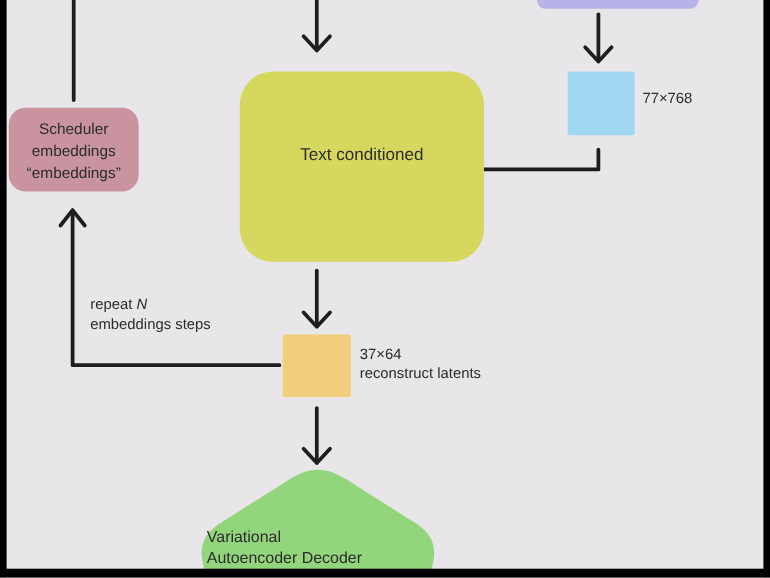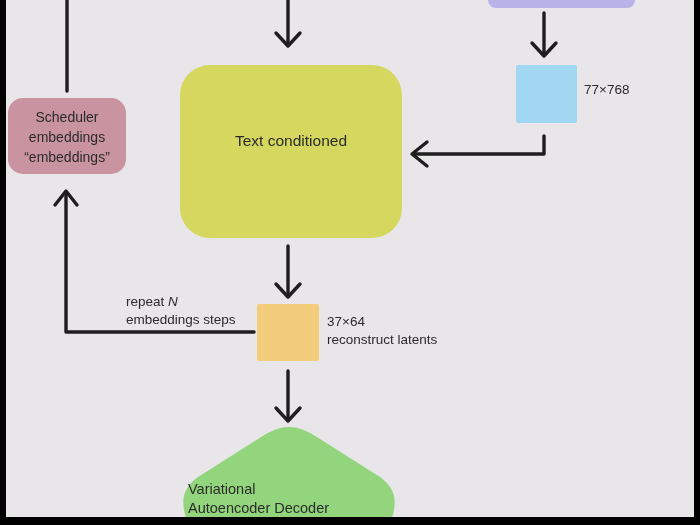--- a/index.html
+++ b/index.html
@@ -25,21 +25,21 @@
     left:180px;top:65px;width:222px;height:173px;border-radius:30px;
     font-size:15.5px;line-height:21px;padding-top:65px;
   }
   .sq{position:absolute;border-radius:2px;}
   .sq-blue{left:516px;top:65px;width:61px;height:58px;}
   .sq-amber{left:257px;top:304px;width:62px;height:57px;}
 
   .side-label{position:absolute;font-size:13.5px;line-height:18px;white-space:nowrap;}
   .lbl-emb{left:584px;top:81px;}
   .lbl-lat{left:327px;top:313px;}
-  .lbl-repeat{left:82px;top:293px;margin-left:44px;}
+  .lbl-repeat{left:82px;top:268px;}
   .lbl-repeat .n-italic{font-style:italic;}
 
   .vae-shape{position:absolute;left:0;top:0;width:700px;height:525px;}
   .vae-text{
     position:absolute;left:188px;top:480px;width:204px;text-align:left;
     font-size:14.5px;line-height:19px;
   }
   .line{display:block;}
 </style>
 </head>
@@ -73,21 +73,21 @@
   </svg>
 
   <div class="node purple-frag" style="background-color: rgb(183, 178, 232);"></div>
 
   <div class="node scheduler-box" style="background-color: rgb(201, 148, 160);">
     <span class="line">Scheduler</span>
     <span class="line">embeddings</span>
     <span class="line">“embeddings”</span>
   </div>
 
-  <div class="node unet-box" style="background-color: rgb(214, 215, 94);">
+  <div class="node unet-box" style="background-color: rgb(214, 215, 94); margin-left: 38px;">
     <span class="line">Text conditioned</span>
   </div>
 
   <div class="sq sq-blue" style="background-color: rgb(162, 215, 242);"></div>
   <div class="side-label lbl-emb">
     <span class="line">77×768</span>
   </div>
 
   <div class="sq sq-amber" style="background-color: rgb(242, 205, 123);"></div>
   <div class="side-label lbl-lat">

